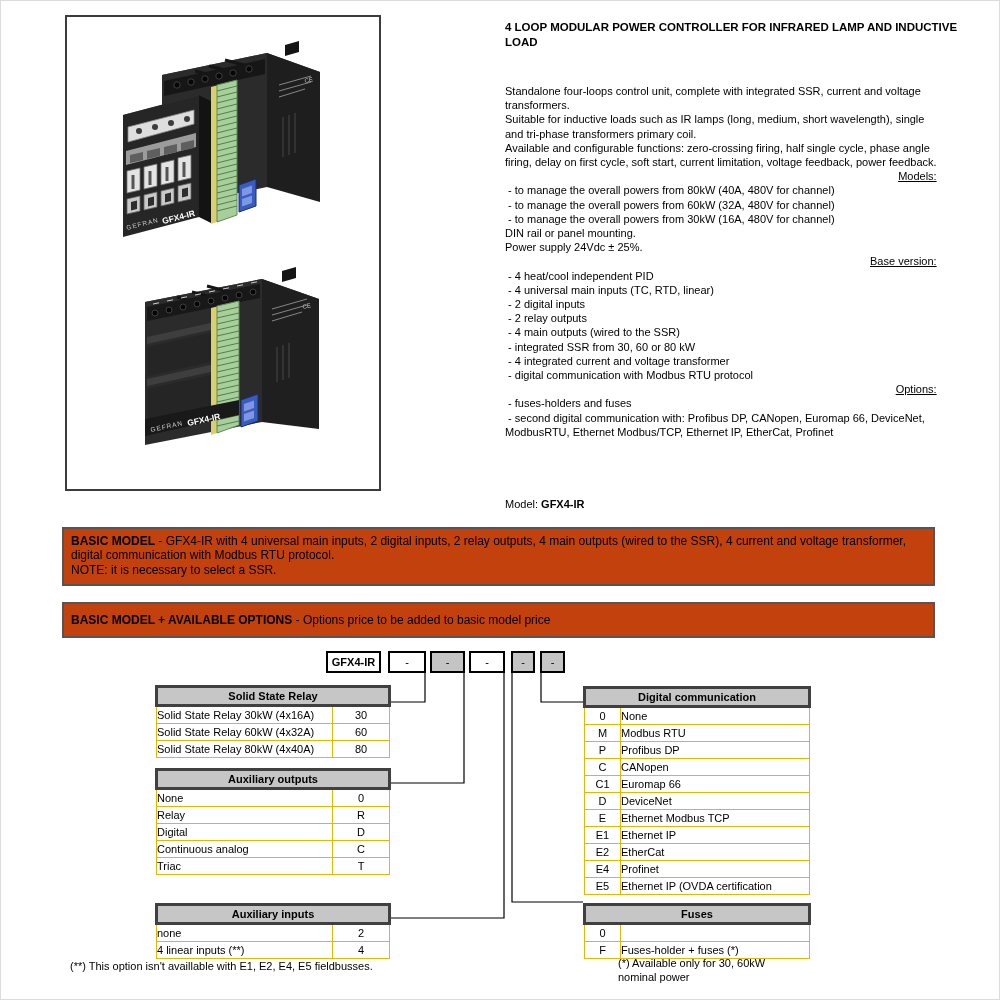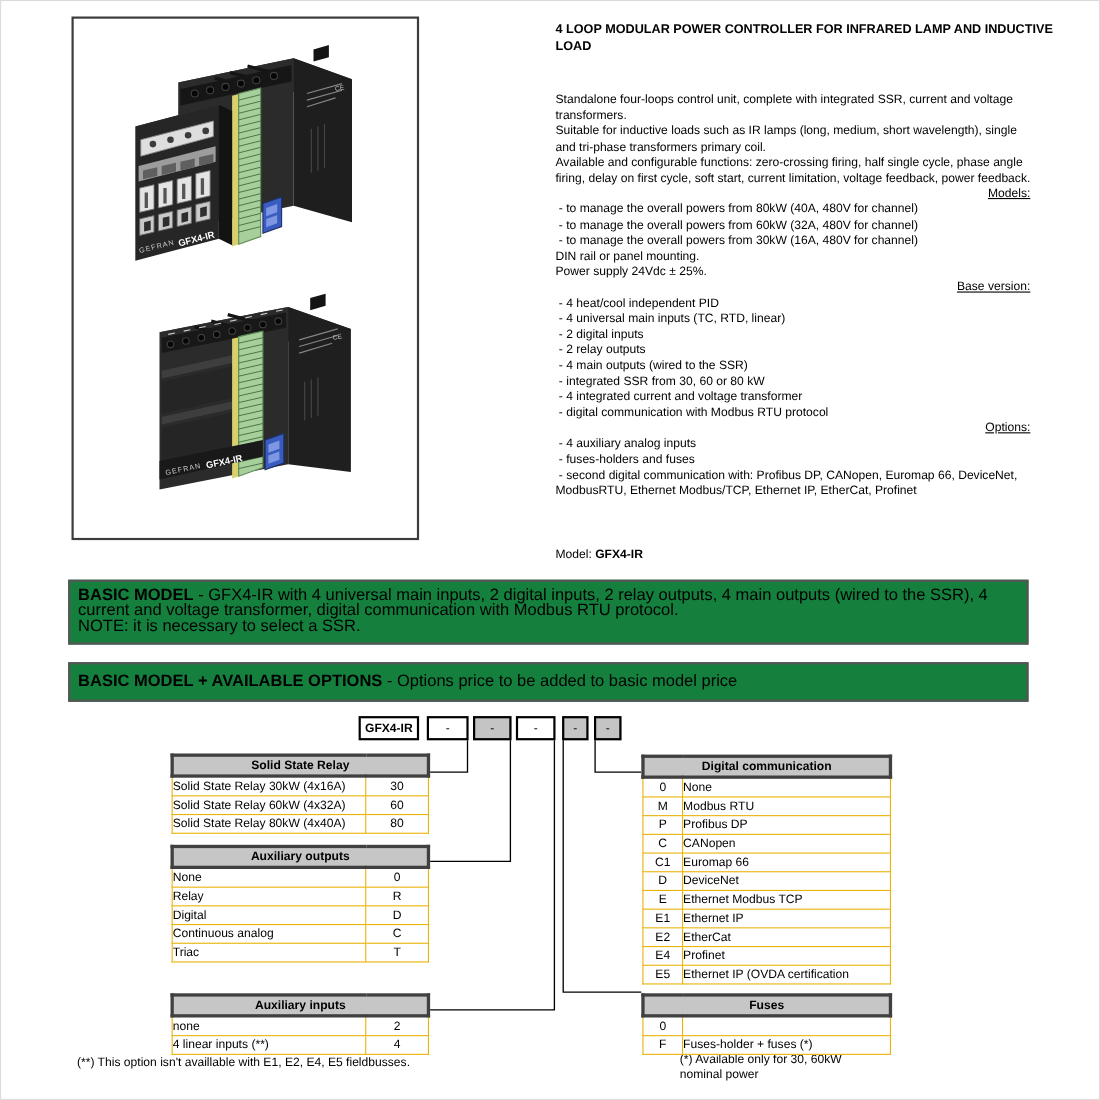--- a/index.html
+++ b/index.html
@@ -15,21 +15,21 @@
 
   
   .title{left:505px;top:20px;font-size:11.5px;font-weight:bold;line-height:14.5px;}
   .desc{left:505px;top:84px;font-size:11px;line-height:14.2px;}
   .dline{white-space:pre;}
   .u{text-decoration:underline;text-align:right;}
   .model-line{left:505px;top:498px;font-size:11px;}
   .b{font-weight:bold;}
 
   
-  .bigbox{border:2px solid #555;box-sizing:border-box;background:#15803d;font-size:15px;line-height:14.3px;padding:5px 7px;}
+  .bigbox{border:2px solid #555;box-sizing:border-box;background:#c2410c;font-size:12px;line-height:14.3px;padding:5px 7px;}
   .boxA{left:62px;top:527px;width:873px;height:59px;}
   .boxB{left:62px;top:602px;width:873px;height:36px;padding-top:9px;}
 
   
   .codebox{box-sizing:border-box;border:2px solid #000;background:#fff;font-size:11px;
     display:flex;align-items:center;justify-content:center;top:651px;height:22px;z-index:2;}
   .codebox.gray{background:#c4c4c4;}
   .rootbox{font-weight:bold;}
 
   
@@ -177,21 +177,20 @@
   <div class="dline u">Base version:</div>
   <div class="dline"> - 4 heat/cool independent PID</div>
   <div class="dline"> - 4 universal main inputs (TC, RTD, linear)</div>
   <div class="dline"> - 2 digital inputs</div>
   <div class="dline"> - 2 relay outputs</div>
   <div class="dline"> - 4 main outputs (wired to the SSR)</div>
   <div class="dline"> - integrated SSR from 30, 60 or 80 kW</div>
   <div class="dline"> - 4 integrated current and voltage transformer</div>
   <div class="dline"> - digital communication with Modbus RTU protocol</div>
   <div class="dline u">Options:</div>
-  <div class="dline"> - 4 auxiliary analog inputs</div>
   <div class="dline"> - fuses-holders and fuses</div>
   <div class="dline"> - second digital communication with: Profibus DP, CANopen, Euromap 66, DeviceNet,</div>
   <div class="dline">ModbusRTU, Ethernet Modbus/TCP, Ethernet IP, EtherCat, Profinet</div>
 </div>
 
 <div class="abs model-line">
   <span>Model: </span><span class="b">GFX4-IR</span>
 </div>
 
 <div class="abs bigbox boxA">

